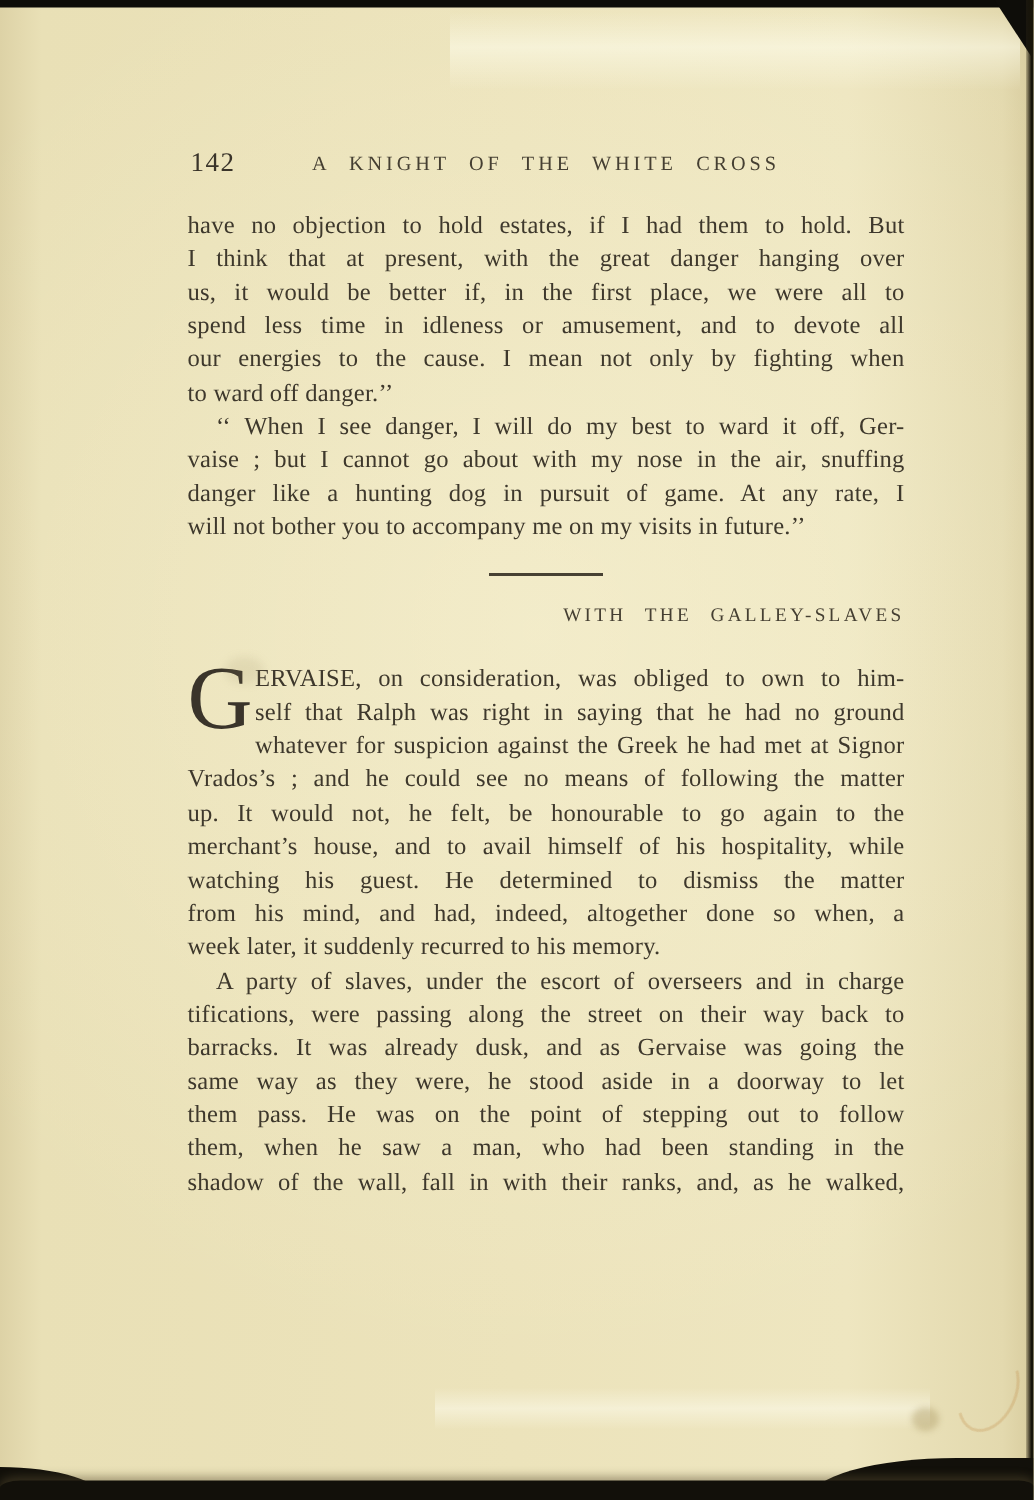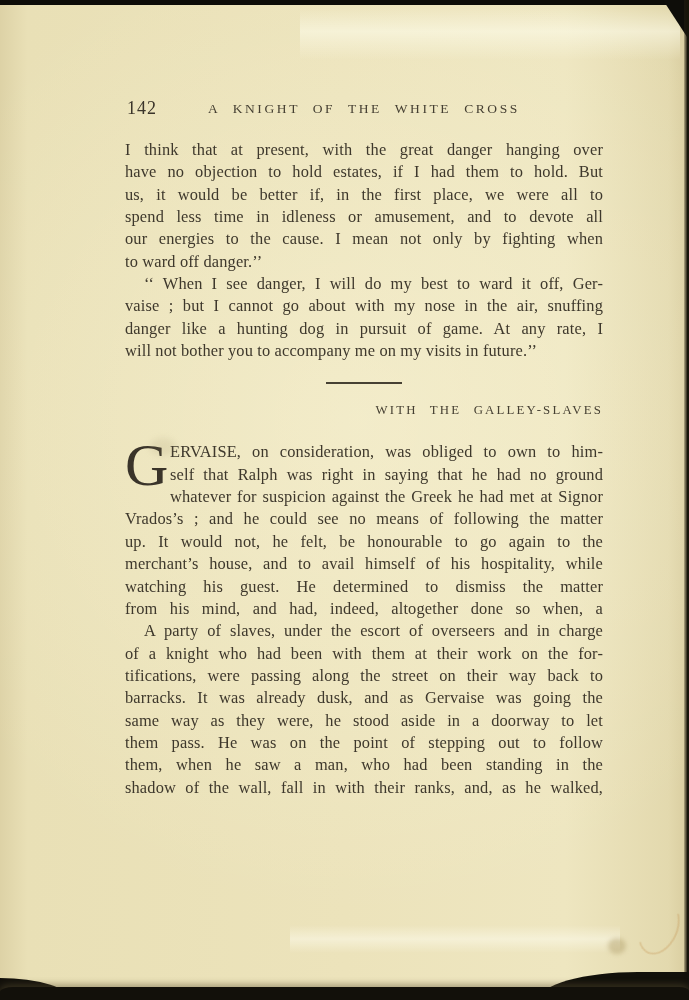--- a/index.html
+++ b/index.html
@@ -82,22 +82,22 @@
   <div class="light-band2"></div>
 
   <div class="running-head">
     <span class="page-number">142</span>
     <span class="running-title">A KNIGHT OF THE WHITE CROSS</span>
   </div>
 
   <div class="textblock">
 
     <div class="para">
+        <div class="tline">have no objection to hold estates, if I had them to hold.  But</div>
         <div class="tline">I think that at present, with the great danger hanging over</div>
-        <div class="tline">have no objection to hold estates, if I had them to hold.  But</div>
         <div class="tline">us, it would be better if, in the first place, we were all to</div>
         <div class="tline">spend less time in idleness or amusement, and to devote all</div>
         <div class="tline">our energies to the cause.  I mean not only by fighting when</div>
         <div class="tline last">to ward off danger.’’</div>
       </div>
 
     <div class="para indent">
         <div class="tline">‘‘ When I see danger, I will do my best to ward it off, Ger-</div>
         <div class="tline">vaise ; but I cannot go about with my nose in the air, snuffing</div>
         <div class="tline">danger like a hunting dog in pursuit of game.  At any rate, I</div>
@@ -113,26 +113,26 @@
       <span class="dropcap">G</span>
       <div>
           <div class="tline">ERVAISE, on consideration, was obliged to own to him-</div>
           <div class="tline">self that Ralph was right in saying that he had no ground</div>
           <div class="tline">whatever for suspicion against the Greek he had met at Signor</div>
           <div class="tline">Vrados’s ; and he could see no means of following the matter</div>
           <div class="tline">up.  It would not, he felt, be honourable to go again to the</div>
           <div class="tline">merchant’s house, and to avail himself of his hospitality, while</div>
           <div class="tline">watching his guest.  He determined to dismiss the matter</div>
           <div class="tline">from his mind, and had, indeed, altogether done so when, a</div>
+          <div class="tline last">week later, it suddenly recurred to his memory.</div>
         </div>
     </div>
 
     <div class="para indent cont">
         <div class="tline">A party of slaves, under the escort of overseers and in charge</div>
-        <div class="tline">of a knight who had been with them at their work on the for-</div>
         <div class="tline">tifications, were passing along the street on their way back to</div>
         <div class="tline">barracks.  It was already dusk, and as Gervaise was going the</div>
         <div class="tline">same way as they were, he stood aside in a doorway to let</div>
         <div class="tline">them pass.  He was on the point of stepping out to follow</div>
         <div class="tline">them, when he saw a man, who had been standing in the</div>
         <div class="tline last">shadow of the wall, fall in with their ranks, and, as he walked,</div>
       </div>
 
   </div>
 

